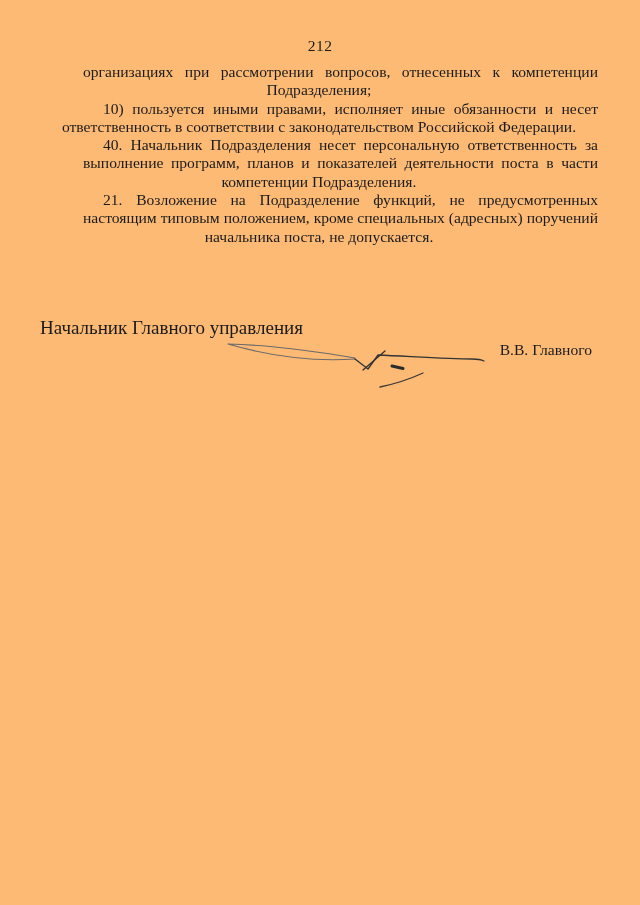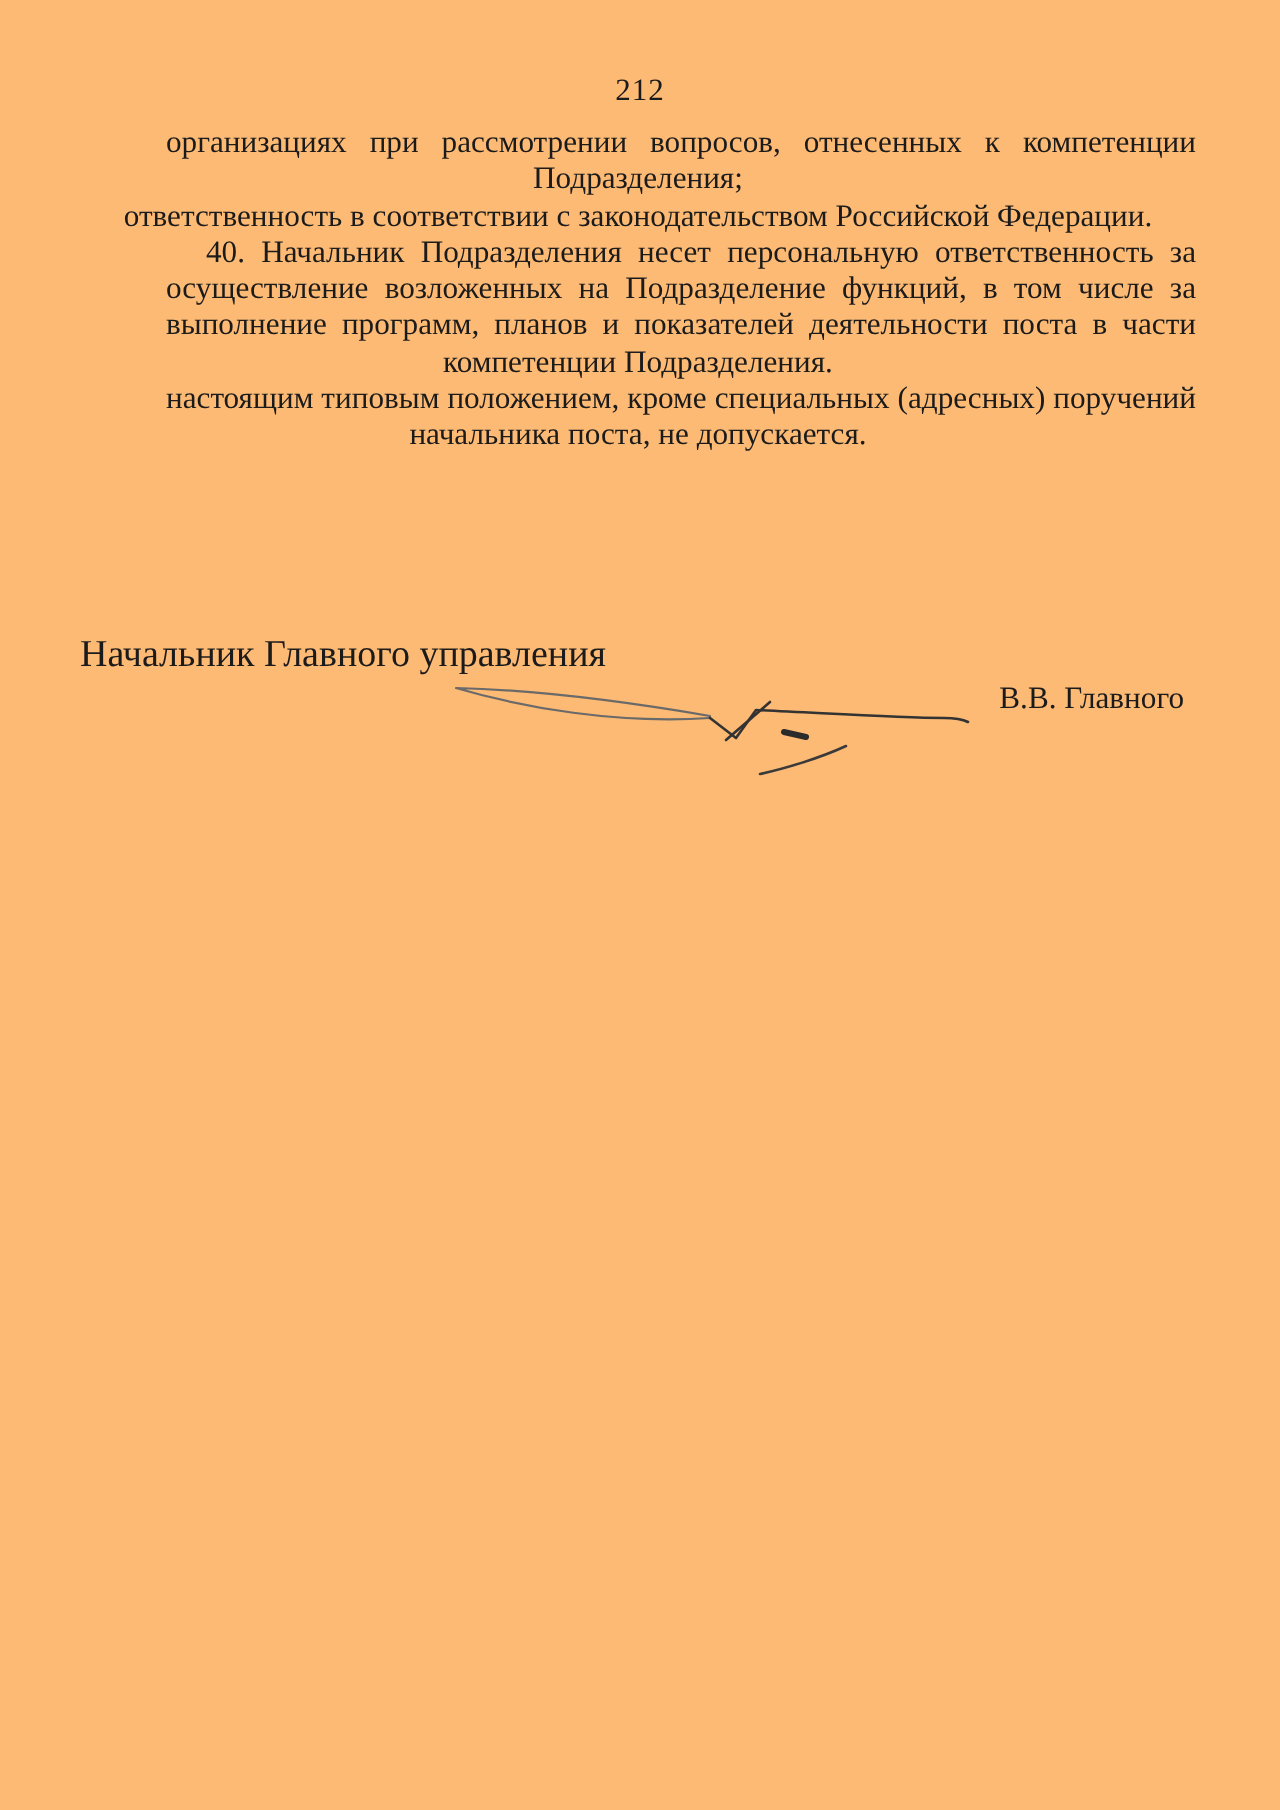--- a/index.html
+++ b/index.html
@@ -71,25 +71,26 @@
 </head>
 <body>
 
 <div class="page">
 
   <div class="page-number">212</div>
 
   <div class="body-text">
     <div class="line j">организациях при рассмотрении вопросов, отнесенных к компетенции</div>
     <div class="line">Подразделения;</div>
+    <div class="line j ind">10) пользуется иными правами, исполняет иные обязанности и несет</div>
     <div class="line">ответственность в соответствии с законодательством Российской Федерации.</div>
     <div class="line j ind">40. Начальник Подразделения несет персональную ответственность за</div>
-    <div class="line j">осуществление возложенных на Подразделение функций, в том числе за</div>
     <div class="line j">выполнение программ, планов и показателей деятельности поста в части</div>
     <div class="line">компетенции Подразделения.</div>
+    <div class="line j ind">21. Возложение на Подразделение функций, не предусмотренных</div>
     <div class="line j">настоящим типовым положением, кроме специальных (адресных) поручений</div>
     <div class="line">начальника поста, не допускается.</div>
   </div>
 
   <div class="sig-title">
     <div>Начальник Главного управления</div>
   </div>
 
   <svg class="sig-ink" viewBox="0 0 280 58" xmlns="http://www.w3.org/2000/svg">
 

